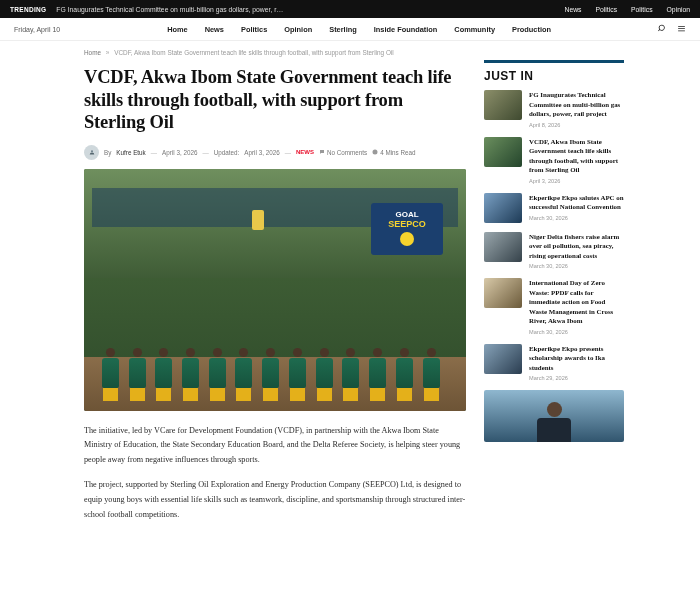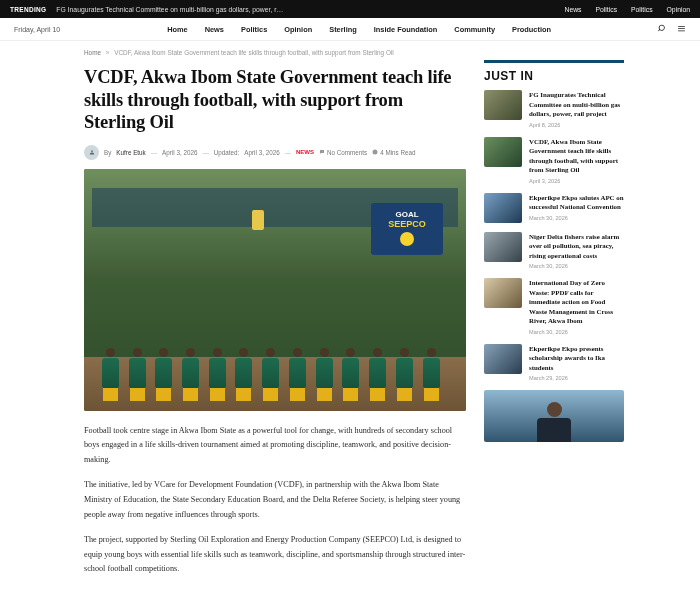--- a/index.html
+++ b/index.html
@@ -350,21 +350,20 @@
             </div>
           <div class="player back" style="left:88%">
               <div class="head"></div>
               <div class="body"></div>
               <div class="legs"></div>
             </div>
         </div>
       </div>
 
       <div class="body-text">
-        <p>Football took centre stage in Akwa Ibom State as a powerful tool for change, with hundreds of secondary school boys engaged in a life skills-driven tournament aimed at promoting discipline, teamwork, and positive decision-making.</p>
         <p>The initiative, led by VCare for Development Foundation (VCDF), in partnership with the Akwa Ibom State Ministry of Education, the State Secondary Education Board, and the Delta Referee Society, is helping steer young people away from negative influences through sports.</p>
         <p>The project, supported by Sterling Oil Exploration and Energy Production Company (SEEPCO) Ltd, is designed to equip young boys with essential life skills such as teamwork, discipline, and sportsmanship through structured inter-school football competitions.</p>
       </div>
     </div>
 
     <div class="sidebar">
       <div class="side-head">JUST IN</div>
 
       <div class="just-in-list">
         <div class="ji-item">

